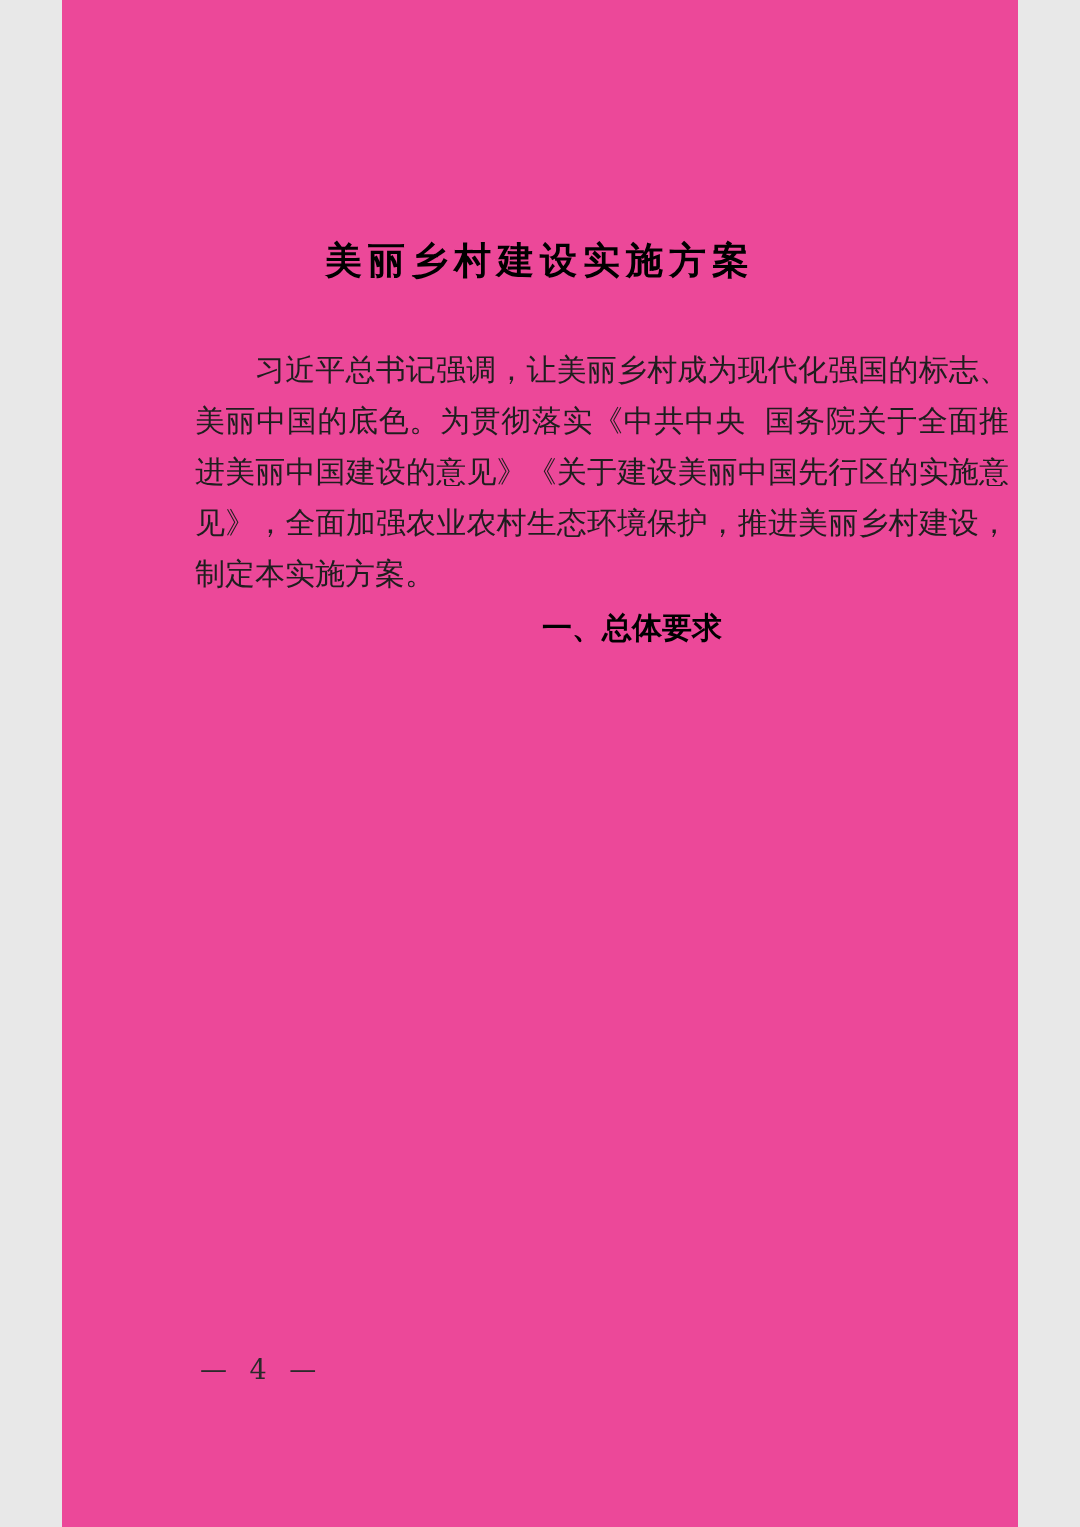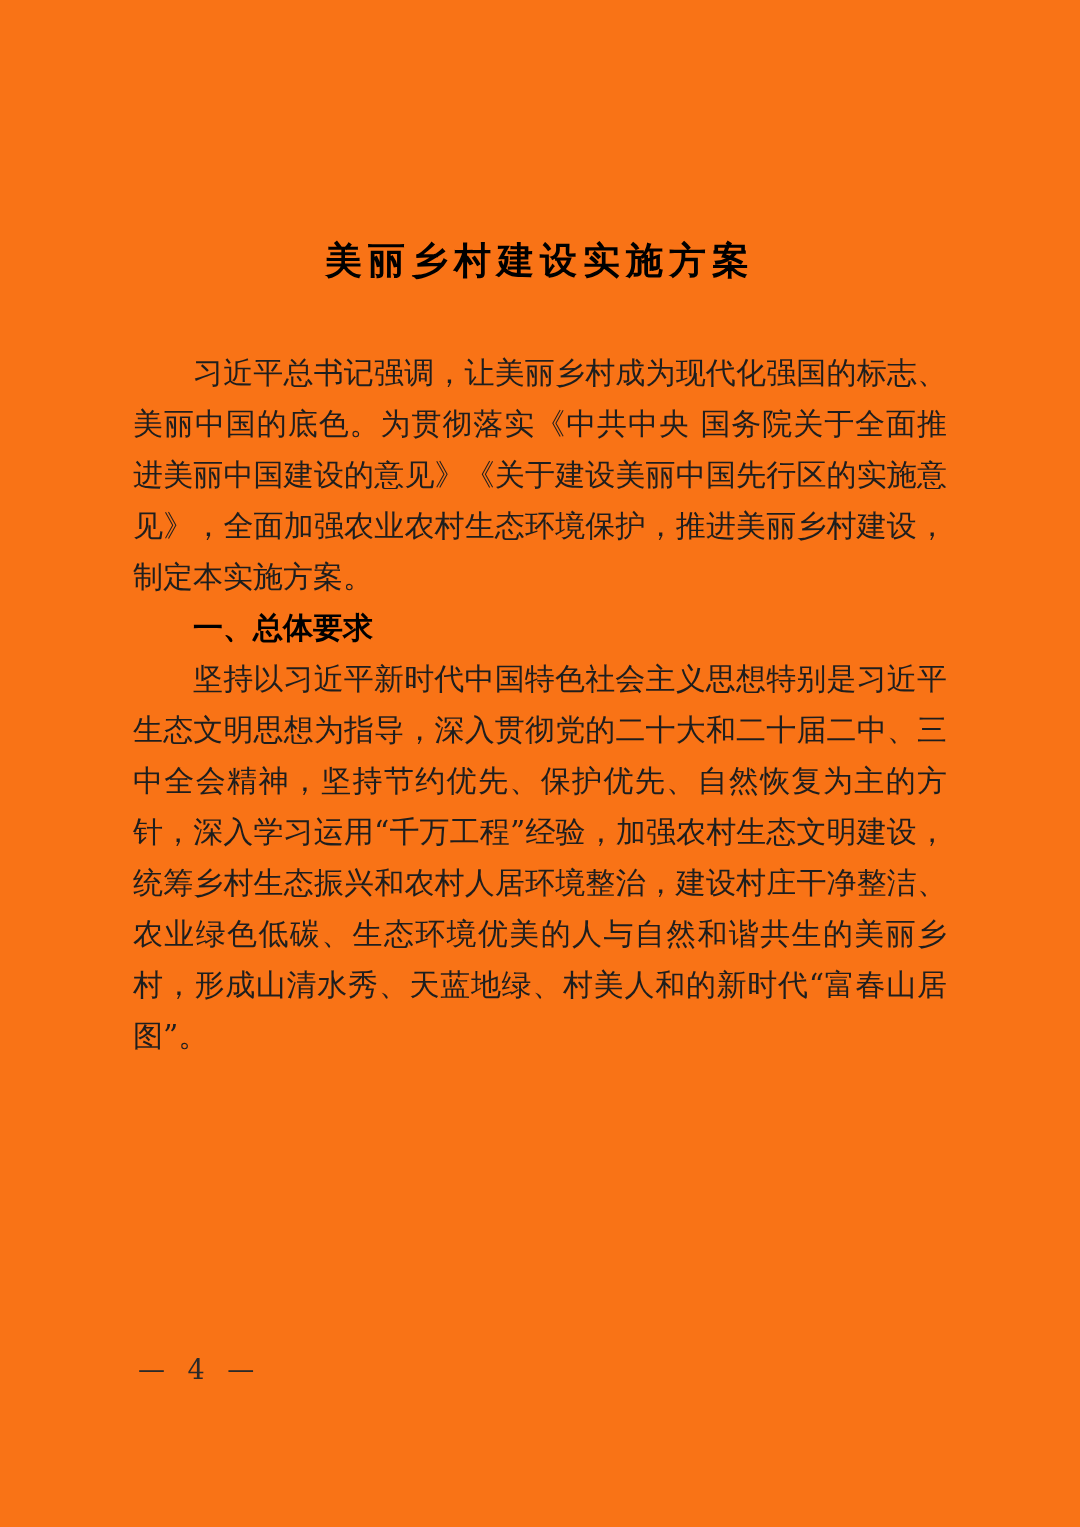--- a/index.html
+++ b/index.html
@@ -2,24 +2,24 @@
 <html><head>
 <meta charset="utf-8">
 <style>
   html, body {
     margin: 0;
     padding: 0;
     background: #e8e8e8;
   }
   .page {
     position: relative;
-    width: 1080px;
+    width: 956px;
     height: 1527px;
     margin: 0 auto;
-    background: #f97316;
+    background: #ec4899;
     overflow: hidden;
     font-family: "DejaVu Serif", "Liberation Serif", serif;
     color: #1e1e1e;
   }
   .doc-title {
     position: absolute;
     top: 236px;
     left: 0;
     right: 0;
     margin: 0;
@@ -36,43 +36,43 @@
     left: 133px;
     width: 814px;
   }
   .doc-body p {
     margin: 0;
     font-size: 30px;
     line-height: 51px;
     text-align: justify;
     text-indent: 2em;
     word-break: break-all;
+    font-family: Liberation Mono, monospace;
   }
   .doc-body p.heading {
     font-family: "Liberation Sans", "DejaVu Sans", sans-serif;
     font-weight: bold;
     color: #000000;
-    text-align: left;
+    text-align: center;
   }
   .page-number {
     position: absolute;
     left: 138px;
     top: 1354px;
     font-size: 27px;
     letter-spacing: 7px;
     color: #2a2a2a;
     white-space: nowrap;
   }
 </style>
 </head>
 <body>
 
 <div class="page">
   <h1 class="doc-title">美丽乡村建设实施方案</h1>
 
   <div class="doc-body" id="doc-body">
       <p>习近平总书记强调，让美丽乡村成为现代化强国的标志、美丽中国的底色。为贯彻落实《中共中央 国务院关于全面推进美丽中国建设的意见》《关于建设美丽中国先行区的实施意见》，全面加强农业农村生态环境保护，推进美丽乡村建设，制定本实施方案。</p>
       <p class="heading">一、总体要求</p>
-      <p>坚持以习近平新时代中国特色社会主义思想特别是习近平生态文明思想为指导，深入贯彻党的二十大和二十届二中、三中全会精神，坚持节约优先、保护优先、自然恢复为主的方针，深入学习运用“千万工程”经验，加强农村生态文明建设，统筹乡村生态振兴和农村人居环境整治，建设村庄干净整洁、农业绿色低碳、生态环境优美的人与自然和谐共生的美丽乡村，形成山清水秀、天蓝地绿、村美人和的新时代“富春山居图”。</p>
     </div>
 
   <div class="page-number">— 4 —</div>
 </div>
 
 </body></html>

